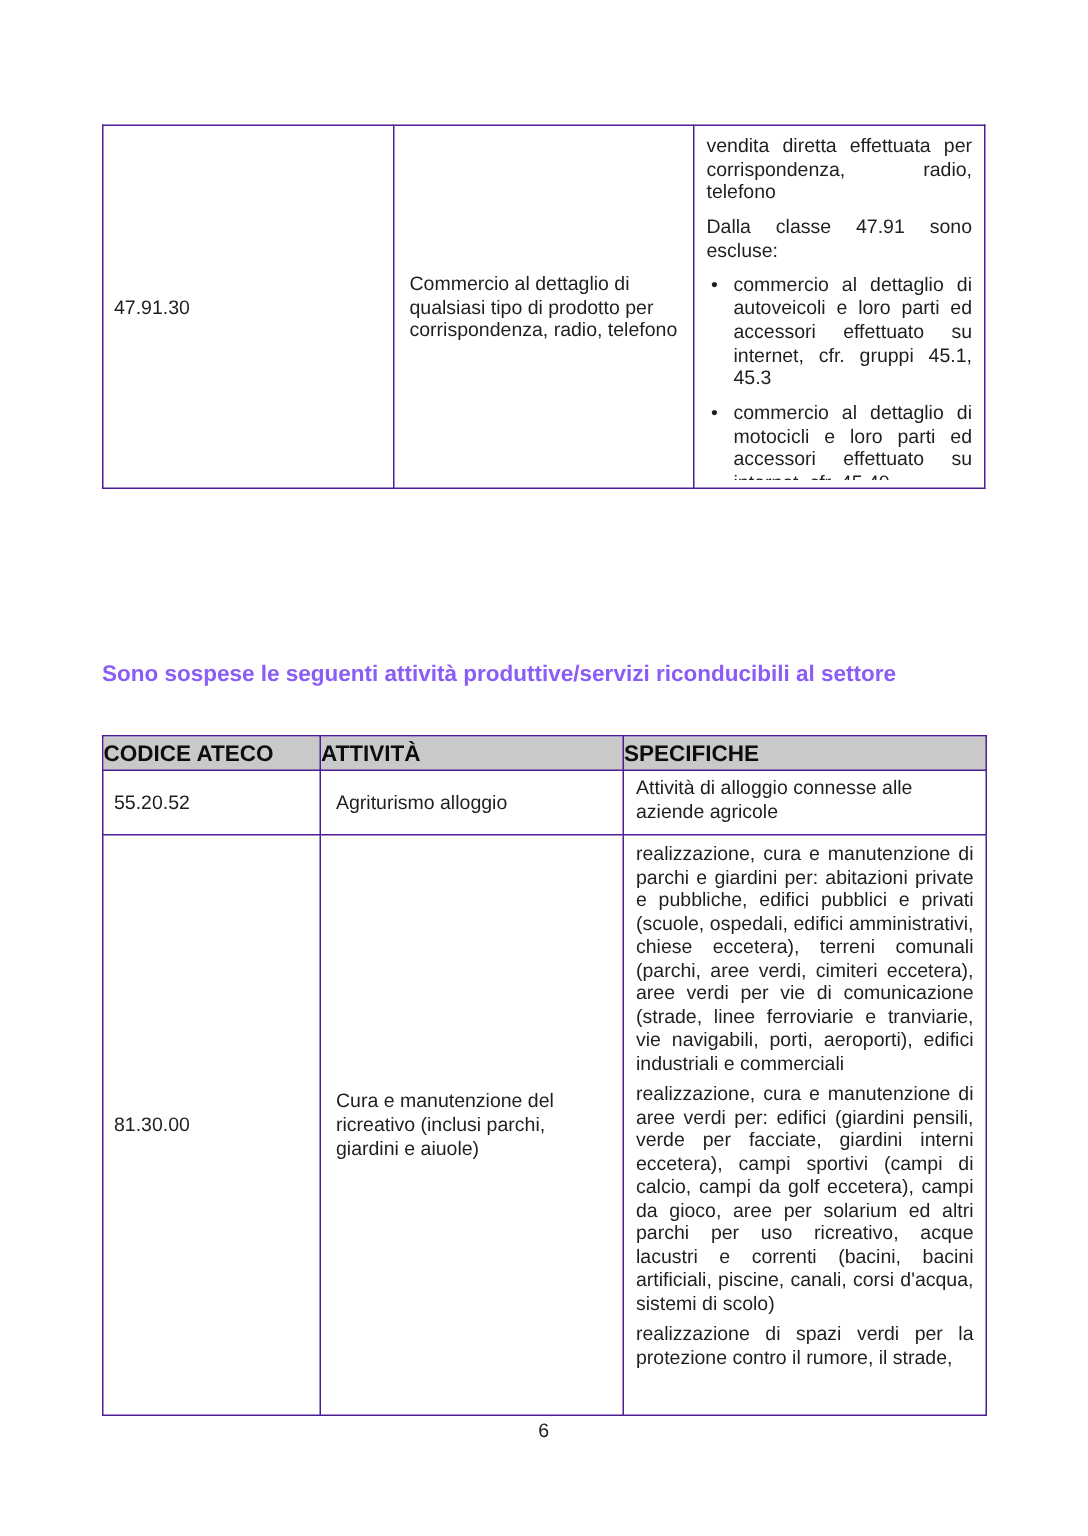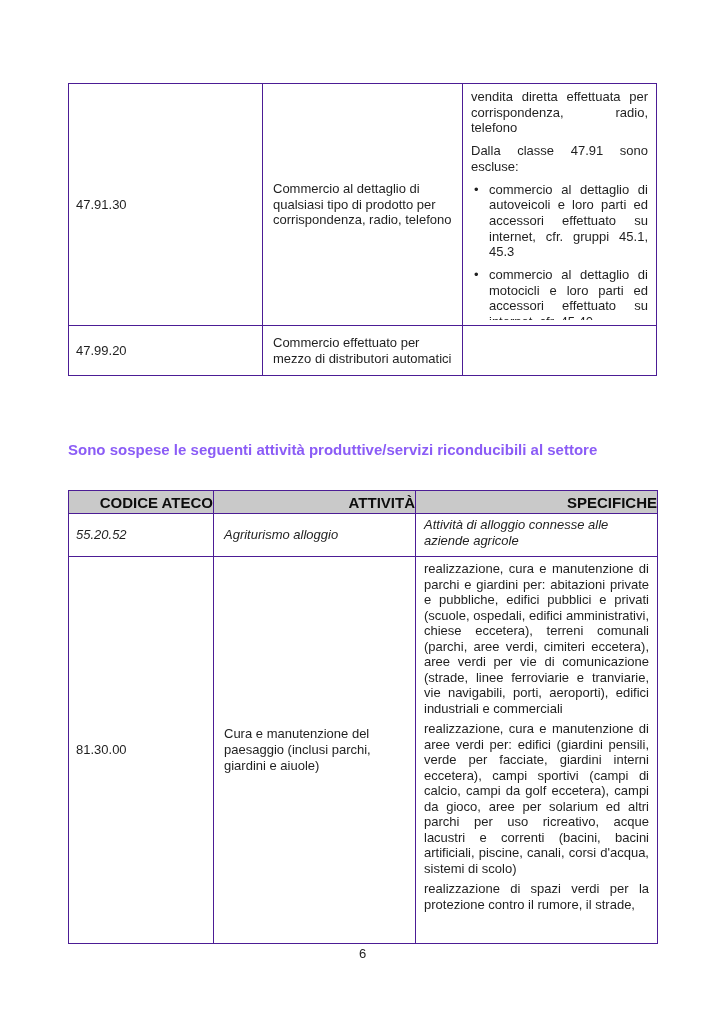--- a/index.html
+++ b/index.html
@@ -59,26 +59,26 @@
     top: 490px;
     width: 589px;
   }
   .table2 col.c1 { width: 145px; }
   .table2 col.c2 { width: 202px; }
   .table2 col.c3 { width: 242px; }
   .table2 th {
     background: #c9c9c9;
     font-size: 15px;
     font-weight: bold;
-    text-align: right;
+    text-align: left;
     height: 23px;
     color: #0d0d0d;
   }
   .table2 td { font-size: 13px; line-height: 16px; vertical-align: middle; }
-  .table2 .row-1 { height: 43px; font-style: italic; }
+  .table2 .row-1 { height: 43px; }
   .table2 .row-2 { height: 387px; }
   .t2-spec-small { vertical-align: top !important; padding: 3px 8px; line-height: 16.5px; margin-top: 38px; }
   .t2-spec-big { vertical-align: top !important; padding: 0; }
   .t2-clip {
     max-height: 385px;
     overflow: hidden;
     padding: 4px 8px 0 8px;
     text-align: justify;
     line-height: 15.5px;
   }
@@ -118,25 +118,20 @@
               <span class="bullet-dot">•</span>
               <span class="bullet-text">commercio al dettaglio di autoveicoli e loro parti ed accessori effettuato su internet, cfr. gruppi 45.1, 45.3</span>
             </div>
             <div class="bullet-item">
               <span class="bullet-dot">•</span>
               <span class="bullet-text">commercio al dettaglio di motocicli e loro parti ed accessori effettuato su internet, cfr. 45.40</span>
             </div>
           </div>
         </td>
       </tr>
-      <tr class="row-b">
-        <td class="cell-code">47.99.20</td>
-        <td class="cell-att">Commercio effettuato per mezzo di distributori automatici</td>
-        <td class="cell-spec"></td>
-      </tr>
     </tbody>
   </table>
 
   <div class="section-heading">Sono sospese le seguenti attività produttive/servizi riconducibili al settore</div>
 
   <table class="table2">
     <colgroup>
         <col class="c1">
         <col class="c2">
         <col class="c3">
@@ -147,21 +142,21 @@
         <th>ATTIVITÀ</th>
         <th>SPECIFICHE</th>
       </tr>
       <tr class="row-1">
         <td class="cell-code">55.20.52</td>
         <td class="cell-att">Agriturismo alloggio</td>
         <td class="t2-spec-small">Attività di alloggio connesse alle aziende agricole</td>
       </tr>
       <tr class="row-2">
         <td class="cell-code">81.30.00</td>
-        <td class="cell-att">Cura e manutenzione del paesaggio (inclusi parchi, giardini e aiuole)</td>
+        <td class="cell-att">Cura e manutenzione del ricreativo (inclusi parchi, giardini e aiuole)</td>
         <td class="t2-spec-big">
           <div class="t2-clip">
             <p>realizzazione, cura e manutenzione di parchi e giardini per: abitazioni private e pubbliche, edifici pubblici e privati (scuole, ospedali, edifici amministrativi, chiese eccetera), terreni comunali (parchi, aree verdi, cimiteri eccetera), aree verdi per vie di comunicazione (strade, linee ferroviarie e tranviarie, vie navigabili, porti, aeroporti), edifici industriali e commerciali</p>
             <p>realizzazione, cura e manutenzione di aree verdi per: edifici (giardini pensili, verde per facciate, giardini interni eccetera), campi sportivi (campi di calcio, campi da golf eccetera), campi da gioco, aree per solarium ed altri parchi per uso ricreativo, acque lacustri e correnti (bacini, bacini artificiali, piscine, canali, corsi d'acqua, sistemi di scolo)</p>
             <p>realizzazione di spazi verdi per la protezione contro il rumore, il strade,</p>
           </div>
         </td>
       </tr>
     </tbody>
   </table>

